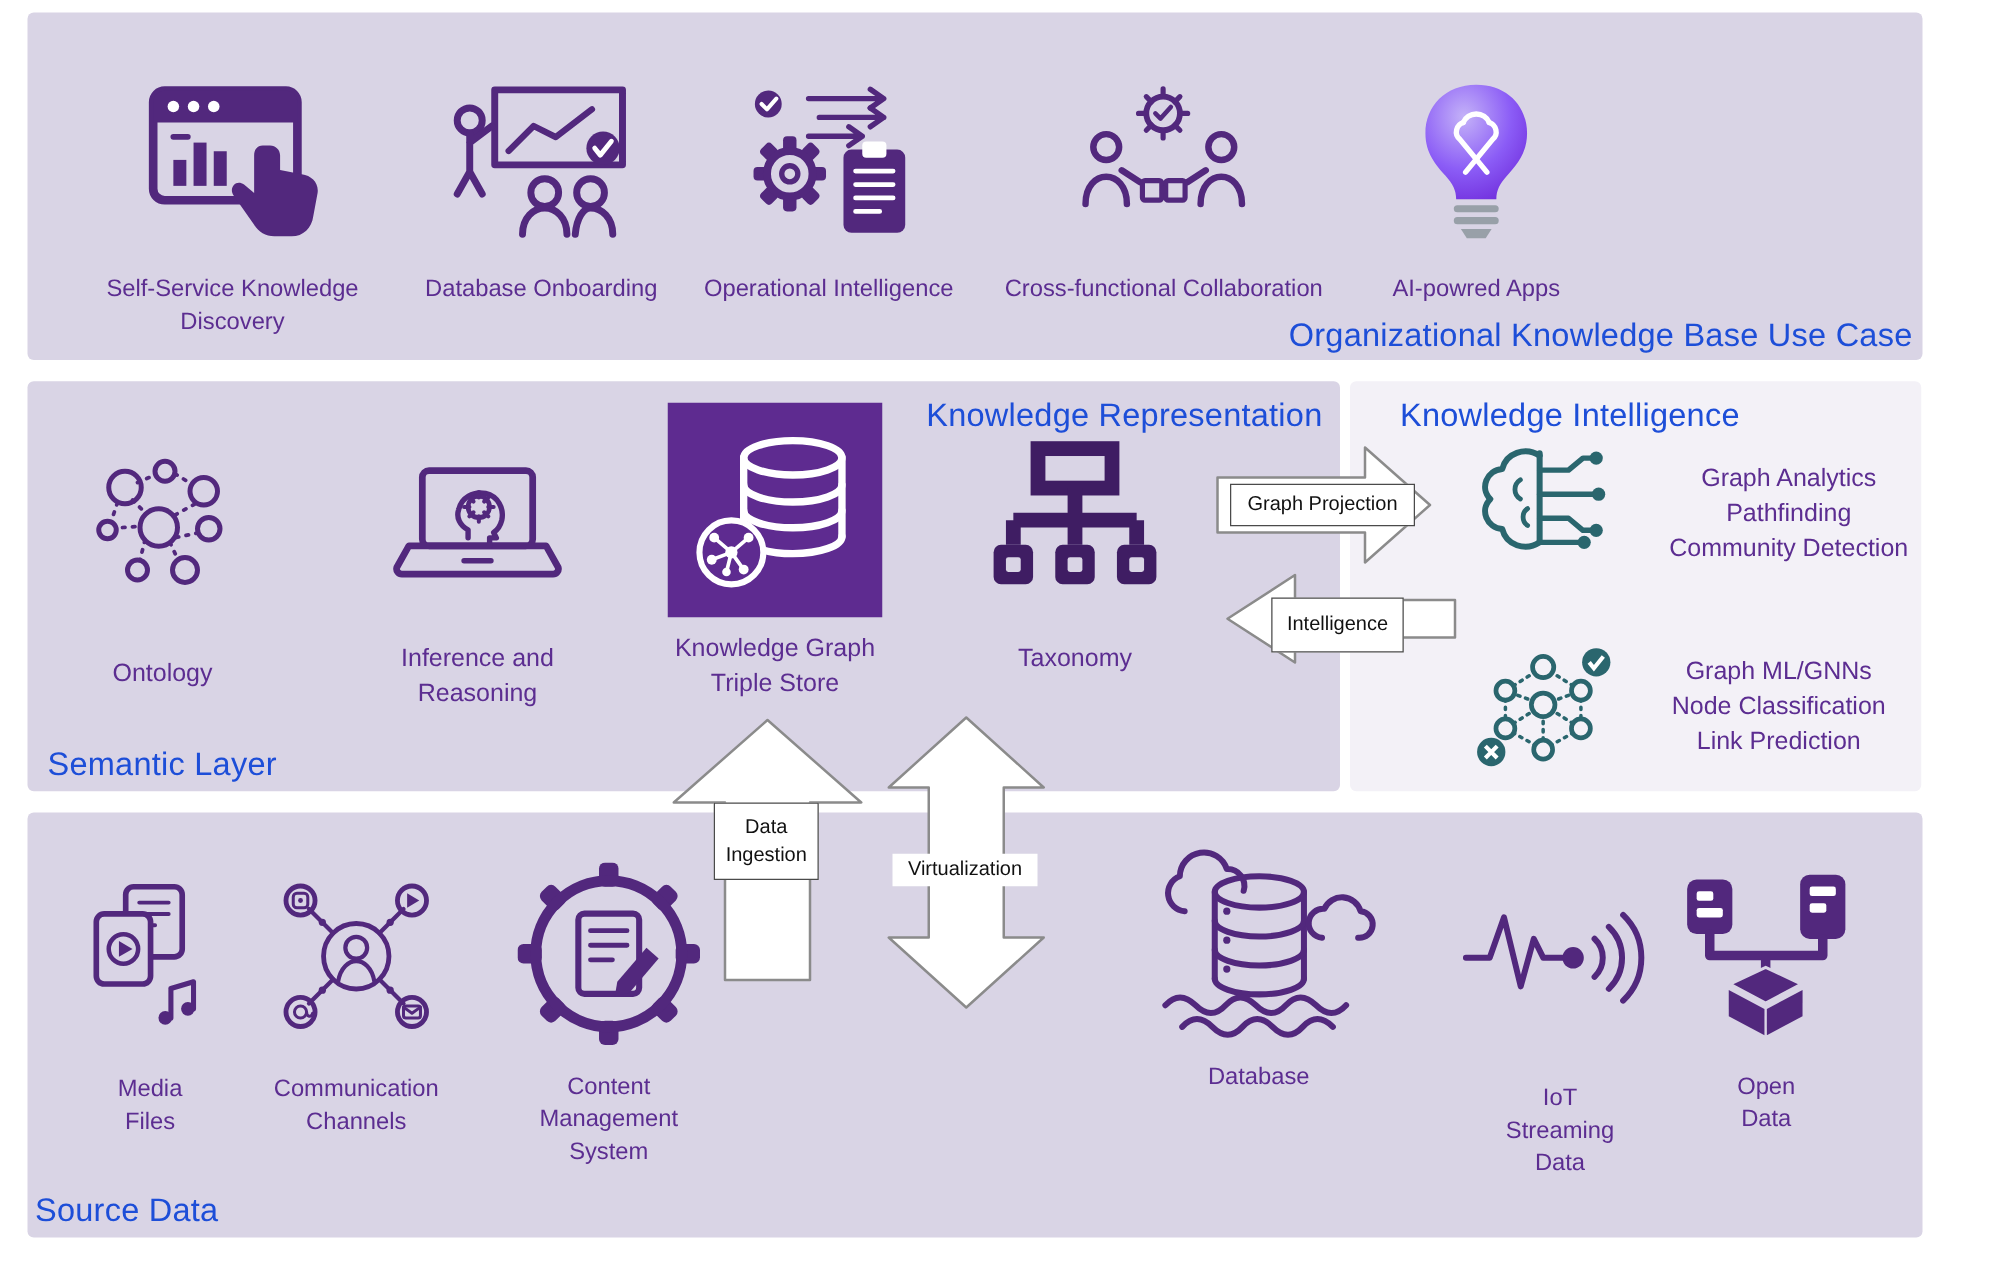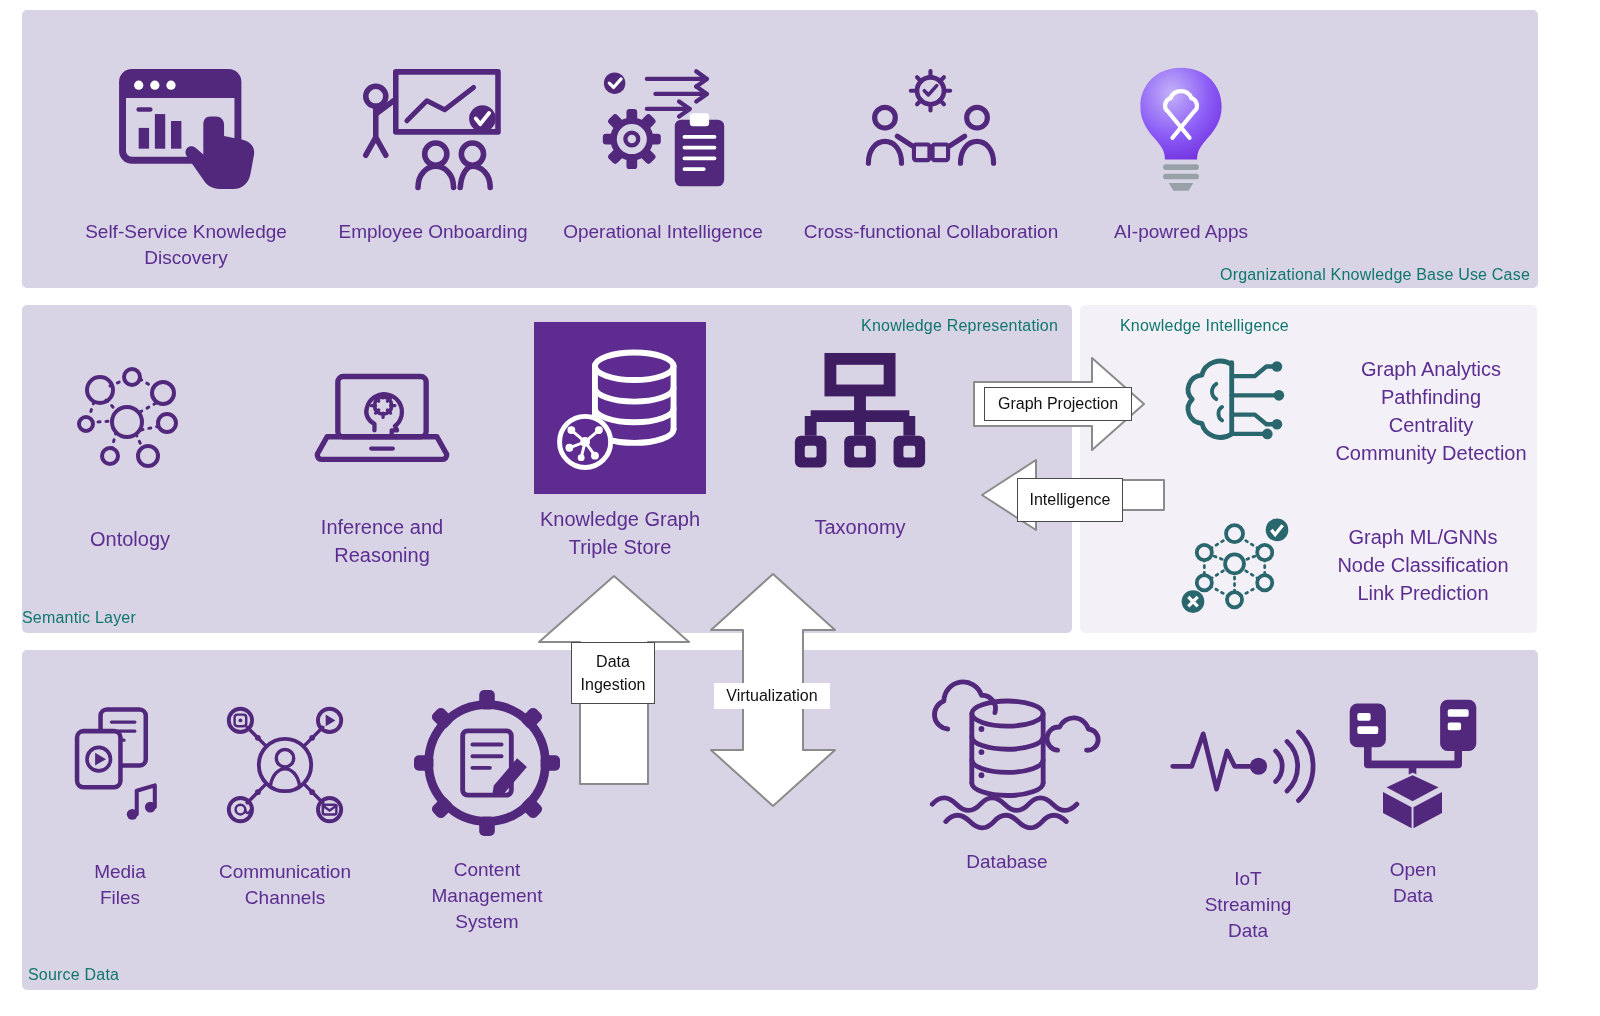--- a/index.html
+++ b/index.html
@@ -3,21 +3,21 @@
 <meta charset="utf-8">
 <style>
   * { margin:0; padding:0; box-sizing:border-box; }
   html,body { background:#ffffff; }
   body { font-family:"Liberation Sans","DejaVu Sans",sans-serif; }
   .canvas { position:relative; width:1600px; height:1016px; background:#fff; overflow:hidden; }
 
   .panel { position:absolute; background:#d9d4e5; border-radius:5px; }
   .panel.light { background:#f3f1f7; }
 
-  .layer-title { position:absolute; font-size:16px; color:#0f766e; letter-spacing:.2px; }
+  .layer-title { position:absolute; font-size:26px; color:#1d4ed8; letter-spacing:.2px; }
 
   .node { position:absolute; display:flex; flex-direction:column; align-items:center; }
   .icon-box { height:170px; display:flex; align-items:center; justify-content:center; }
   .icon-box.tall { height:178px; }
   .node .label { margin-top:9px; color:#5c2d91; font-size:19px; line-height:1.38; text-align:center; }
   .node .label.lg { font-size:20px; }
 
   .ki-row { position:absolute; display:flex; align-items:center; }
   .ki-text { color:#5c2d91; font-size:20px; line-height:1.4; text-align:center; width:258px; }
 
@@ -69,21 +69,21 @@
           <circle class="f" cx="112" cy="50" r="12"></circle>
           <polyline class="w" stroke-width="3.5" points="106,50 110,55 118,45"></polyline>
           <circle class="s" stroke-width="5" cx="16" cy="30" r="9"></circle>
           <path class="s" stroke-width="5" d="M16 39 v28 M16 46 l16 -12 M16 67 l-9 16 M16 67 l9 16"></path>
           <circle class="s" stroke-width="5" cx="70" cy="82" r="10"></circle>
           <path class="s" stroke-width="5" d="M54 112 c0 -12 8 -19 16 -19 s16 7 16 19"></path>
           <circle class="s" stroke-width="5" cx="103" cy="82" r="10"></circle>
           <path class="s" stroke-width="5" d="M92 112 c1 -12 6 -19 11 -19 c8 0 16 7 16 19"></path>
         </svg>
       </div>
-      <div class="label">Employee Onboarding</div>
+      <div class="label">Database Onboarding</div>
     </div>
 
     <div class="node" style="left:526px; top:40px; width:230px;">
       <div class="icon-box" style="height:160px;">
         <svg class="ic" viewBox="0 0 135 120" width="145">
           <circle class="f" cx="22" cy="16" r="10"></circle>
           <polyline class="w" stroke-width="3" points="17,16 21,20 28,12"></polyline>
           <path class="s" stroke-width="4" d="M52 12 h56 m-10 -7 l10 7 l-10 7"></path>
           <path class="s" stroke-width="4" d="M60 26 h48 m-10 -7 l10 7 l-10 7"></path>
           <path class="s" stroke-width="4" d="M52 40 h40 m-10 -7 l10 7 l-10 7"></path>
@@ -226,21 +226,21 @@
           <g fill="#d9d4e5">
             <rect x="19" y="96" width="12" height="12" rx="2"></rect>
             <rect x="69" y="96" width="12" height="12" rx="2"></rect>
             <rect x="119" y="96" width="12" height="12" rx="2"></rect>
           </g>
         </svg>
       </div>
       <div class="label lg">Taxonomy</div>
     </div>
 
-    <div class="layer-title" style="left:0; bottom:6px;text-align:right;">Semantic Layer</div>
+    <div class="layer-title" style="left:16px; bottom:6px;text-align:right;">Semantic Layer</div>
   </section>
 
   <section class="panel light" style="left:1080px; top:305px; width:457px; height:328px;">
 
     <div class="layer-title" style="left:40px; top:12px;">Knowledge Intelligence</div>
 
     <div class="ki-row" style="left:92px; top:48px;">
       <svg class="ic" viewBox="0 0 135 120" width="130">
         <path class="st" stroke-width="5" d="M62 12 c-12 -8 -28 -2 -31 11 c-13 1 -19 16 -10 25 c-9 9 -3 24 10 25 c3 13 19 19 31 11"></path>
         <path class="st" stroke-width="5" d="M62 10 V84"></path>
@@ -250,21 +250,20 @@
         <path class="st" stroke-width="4.5" d="M62 64 h24 l12 10 h6"></path>
         <path class="st" stroke-width="4.5" d="M62 84 h32"></path>
         <circle class="ft" cx="109" cy="14" r="5.5"></circle>
         <circle class="ft" cx="111" cy="44" r="5.5"></circle>
         <circle class="ft" cx="109" cy="74" r="5.5"></circle>
         <circle class="ft" cx="99" cy="84" r="5.5"></circle>
       </svg>
       <div class="ki-text">
         <div>Graph Analytics</div>
         <div>Pathfinding</div>
-        <div>Centrality</div>
         <div>Community Detection</div>
       </div>
     </div>
 
     <div class="ki-row" style="left:96px; top:206px;">
       <svg class="ic" viewBox="0 0 125 115" width="118">
         <g class="st" stroke-width="3" stroke-dasharray="2 5">
           <path d="M62 24 L30 44 M62 24 L94 44 M30 44 L30 76 M94 44 L94 76 M30 76 L62 94 M94 76 L62 94 M62 56 L62 94 M62 56 L30 76 M62 56 L94 76 M62 56 L30 44 M62 56 L94 44"></path>
         </g>
         <circle class="st" stroke-width="4" style="fill:#f3f1f7" cx="62" cy="24" r="9"></circle>

